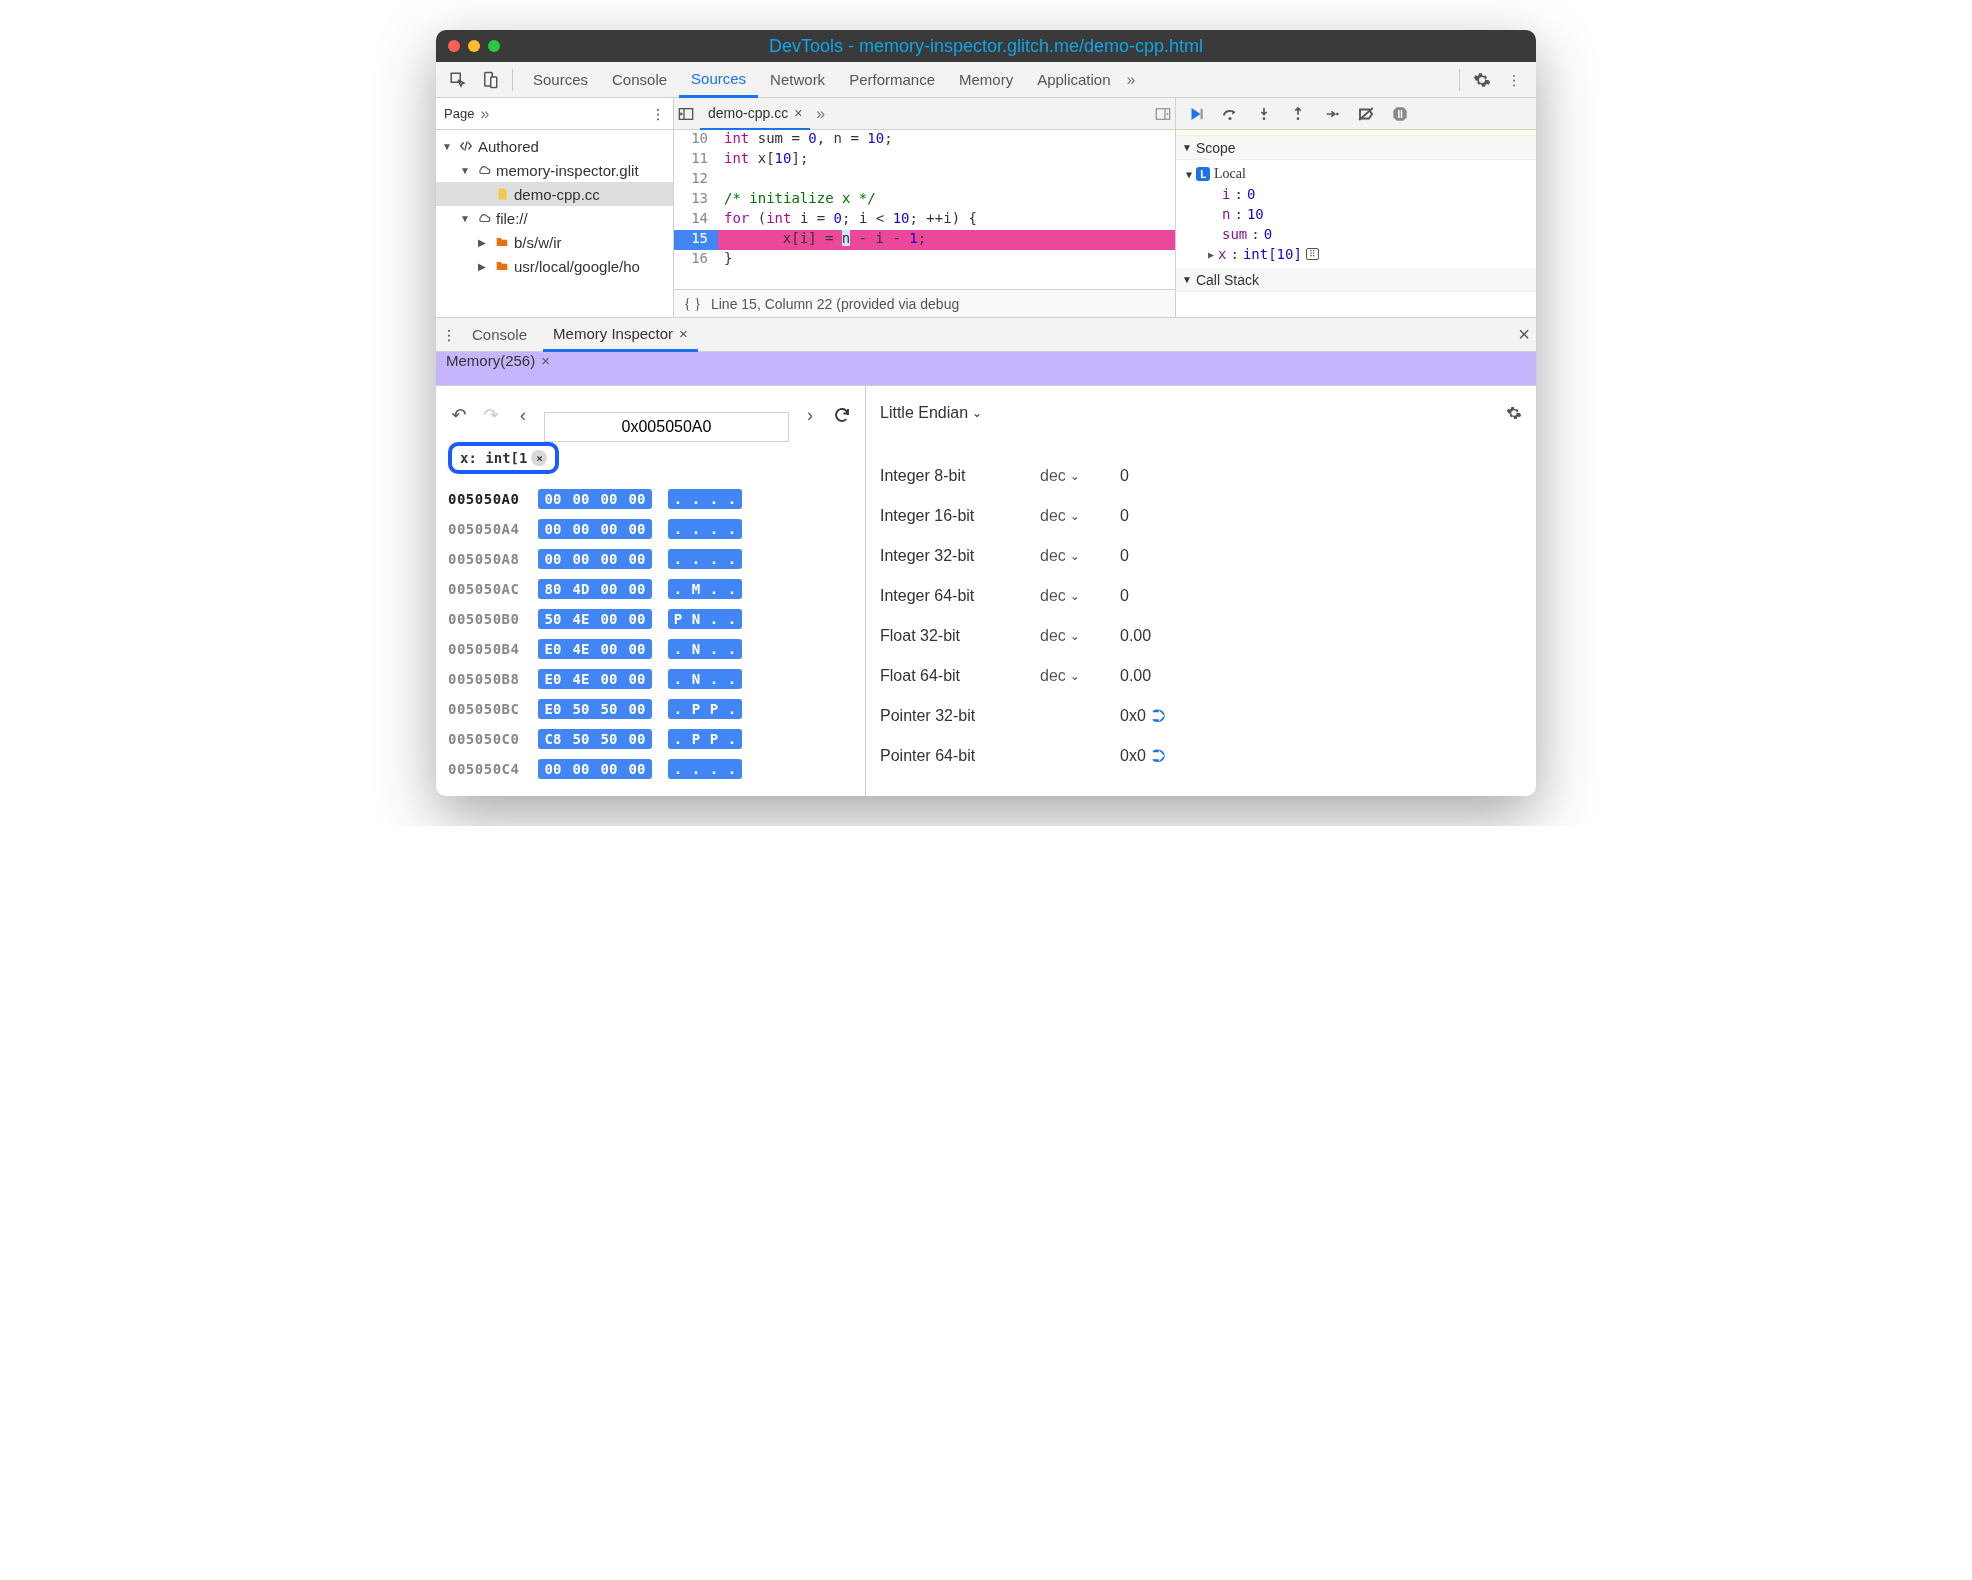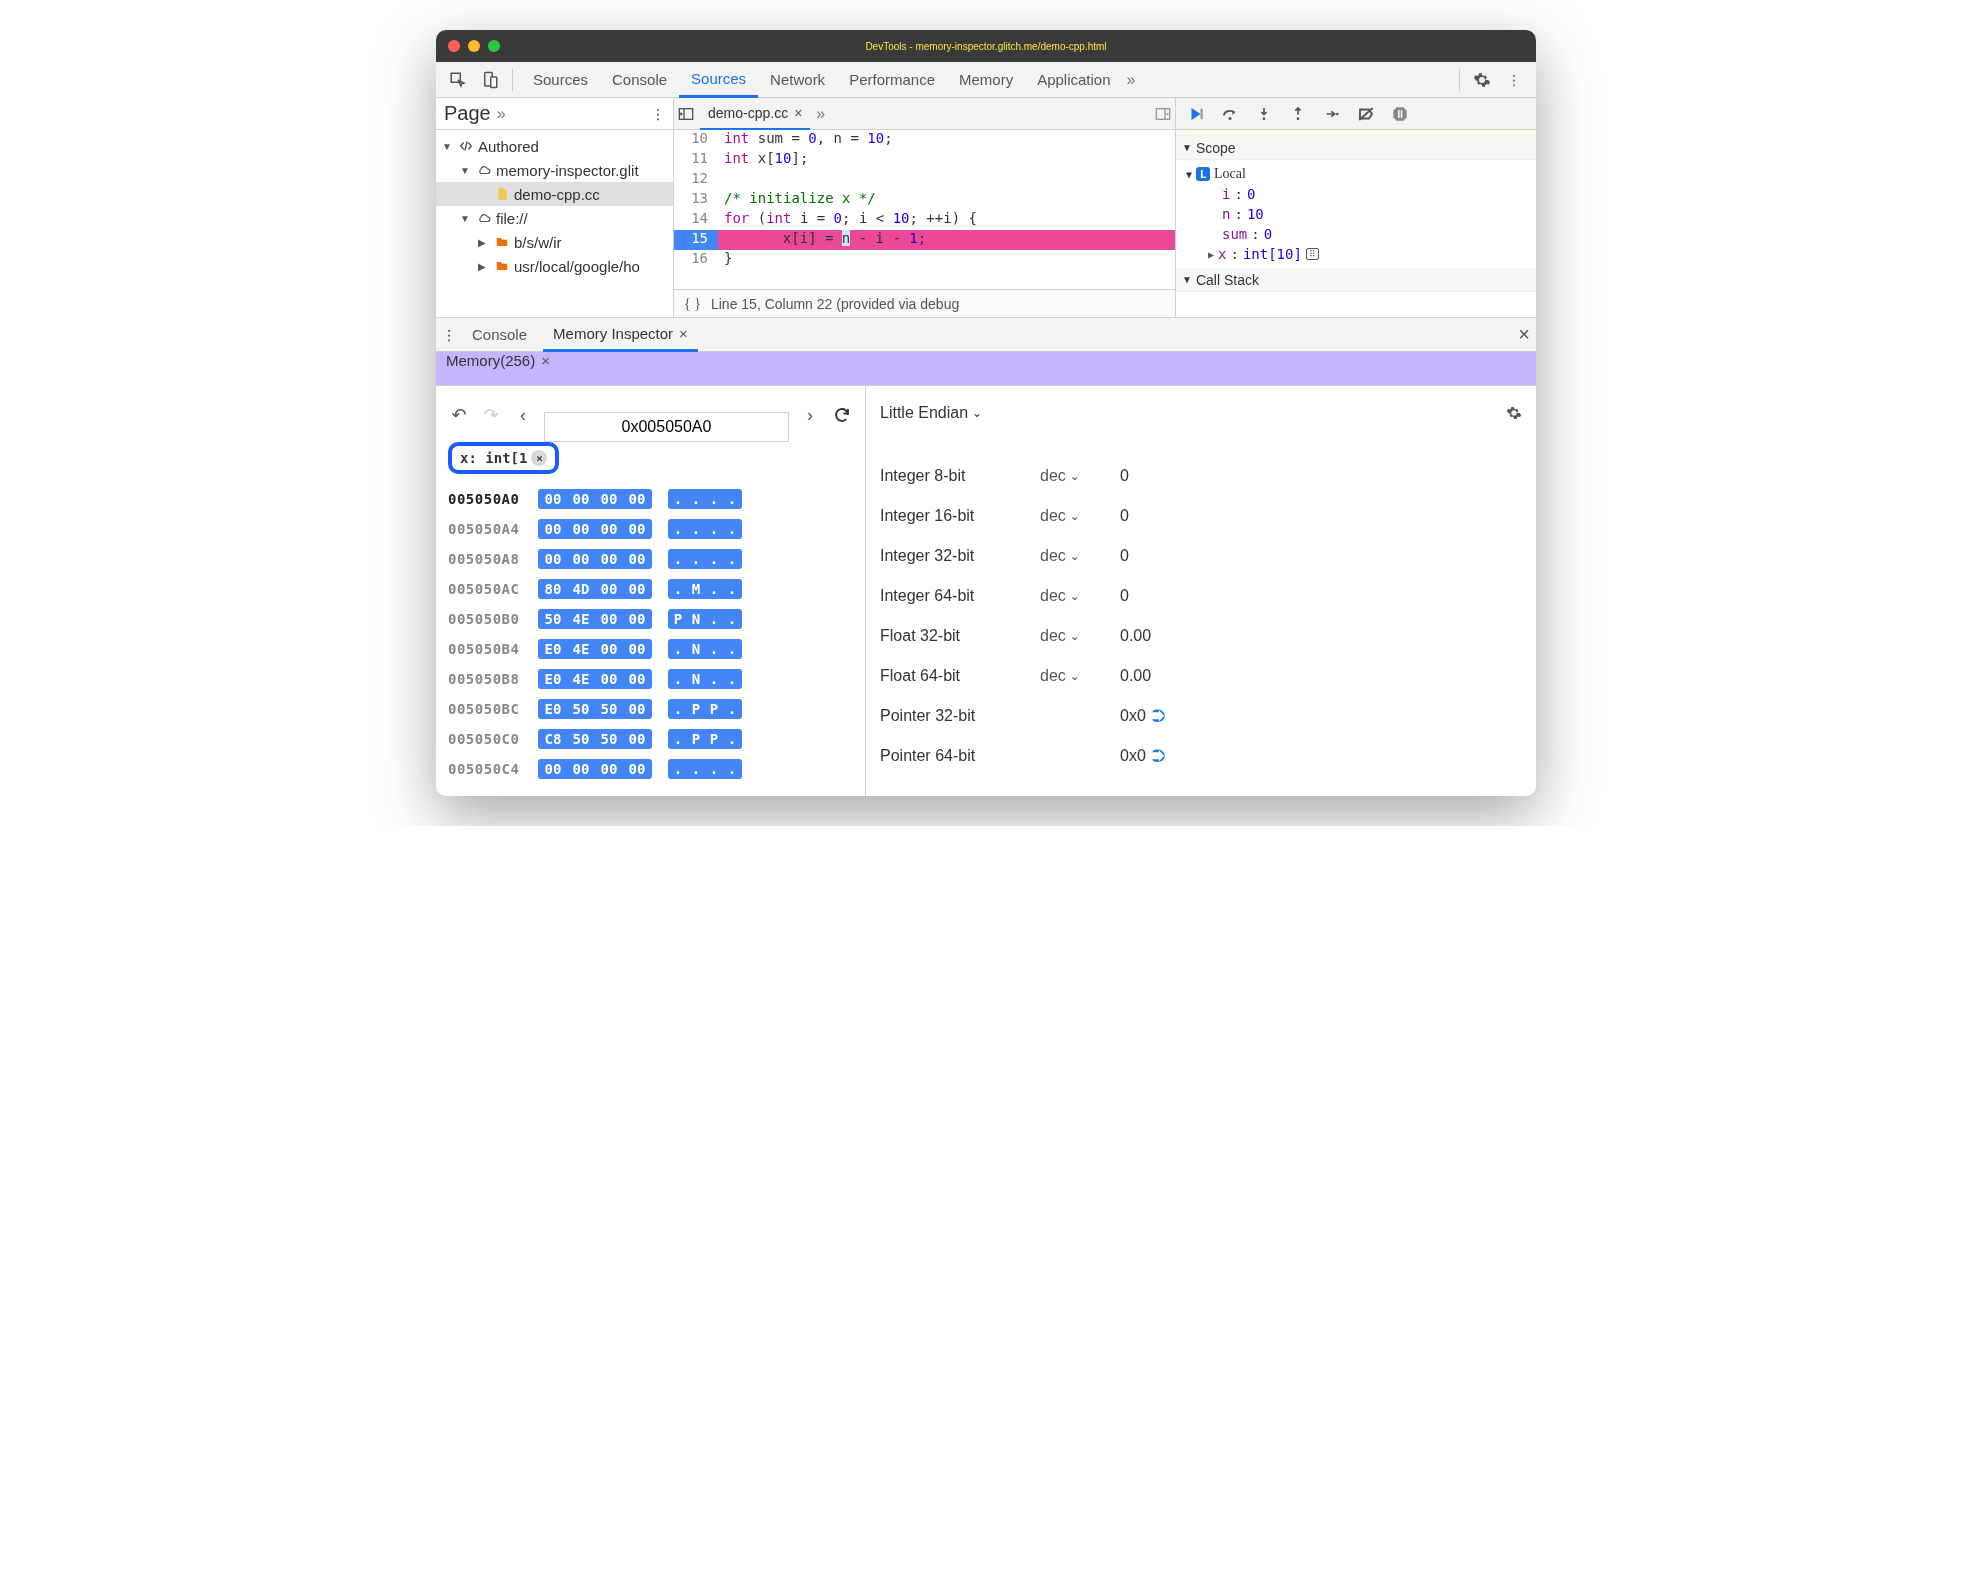--- a/index.html
+++ b/index.html
@@ -2,32 +2,32 @@
 <html><head>
 <meta charset="utf-8">
 <style>
 * { box-sizing: border-box; margin: 0; padding: 0; }
 body { font-family: -apple-system, "Helvetica Neue", Arial, sans-serif; font-size: 14px; background: #fff; color: #333; }
 .window { width: 1100px; margin: 30px auto; border-radius: 10px; box-shadow: 0 20px 60px rgba(0,0,0,0.35); overflow: hidden; background: #fff; }
 .titlebar { background: #3a3a3b; height: 32px; display: flex; align-items: center; padding: 0 12px; position: relative; }
 .traffic { display: flex; gap: 8px; }
 .traffic span { width: 12px; height: 12px; border-radius: 50%; display: inline-block; }
 .tl-close { background: #ff5f57; } .tl-min { background: #febc2e; } .tl-max { background: #28c840; }
-.title-text { position: absolute; left: 0; right: 0; text-align: center; color: #fde047; font-size: 10px; font-weight: 500; }
+.title-text { position: absolute; left: 0; right: 0; text-align: center; color: #0ea5e9; font-size: 18px; font-weight: 500; }
 .main-tabs { display: flex; align-items: center; border-bottom: 1px solid #d0d0d0; height: 36px; padding: 0 8px; gap: 4px; background: #f3f3f3; }
 .main-tabs .icon-btn { width: 28px; height: 28px; display: flex; align-items: center; justify-content: center; color: #555; cursor: pointer; }
 .sep { width: 1px; height: 22px; background: #ccc; margin: 0 4px; }
 .tab-item { padding: 0 12px; height: 36px; display: flex; align-items: center; color: #555; cursor: pointer; font-size: 15px; }
 .tab-item.active { color: #1a73e8; border-bottom: 3px solid #1a73e8; height: 36px; font-weight: 500; }
 .main-tabs .spacer { flex: 1; }
 .chev { color: #777; font-size: 16px; }
 .content-row { display: flex; height: 220px; border-bottom: 1px solid #d0d0d0; }
 .nav-pane { width: 238px; border-right: 1px solid #d0d0d0; background: #fff; display: flex; flex-direction: column; }
 .nav-header { display: flex; align-items: center; height: 32px; border-bottom: 1px solid #d0d0d0; padding: 0 8px; gap: 6px; color: #333; }
-.nav-header span:first-child { font-size: 20px; }
+.nav-header span:first-child { font-size: 13px; }
 .tree { flex: 1; overflow: hidden; padding: 4px 0; font-size: 15px; }
 .tree-row { display: flex; align-items: center; height: 24px; padding-left: 6px; gap: 4px; white-space: nowrap; cursor: pointer; }
 .tree-row.sel { background: #dedede; }
 .tree-row .arrow { font-size: 10px; color: #555; width: 12px; }
 .fold-icon { width: 16px; height: 16px; display: inline-flex; align-items: center; justify-content: center; }
 .editor-pane { flex: 1; border-right: 1px solid #d0d0d0; display: flex; flex-direction: column; min-width: 0; }
 .editor-tabs { display: flex; align-items: center; height: 32px; border-bottom: 1px solid #d0d0d0; padding: 0 4px; gap: 6px; background: #f3f3f3; }
 .ed-tab { display: flex; align-items: center; gap: 6px; padding: 0 8px; height: 32px; color: #333; font-size: 14px; }
 .ed-tab.active { border-bottom: 2px solid #1a73e8; }
 .ed-close { color: #555; cursor: pointer; }

